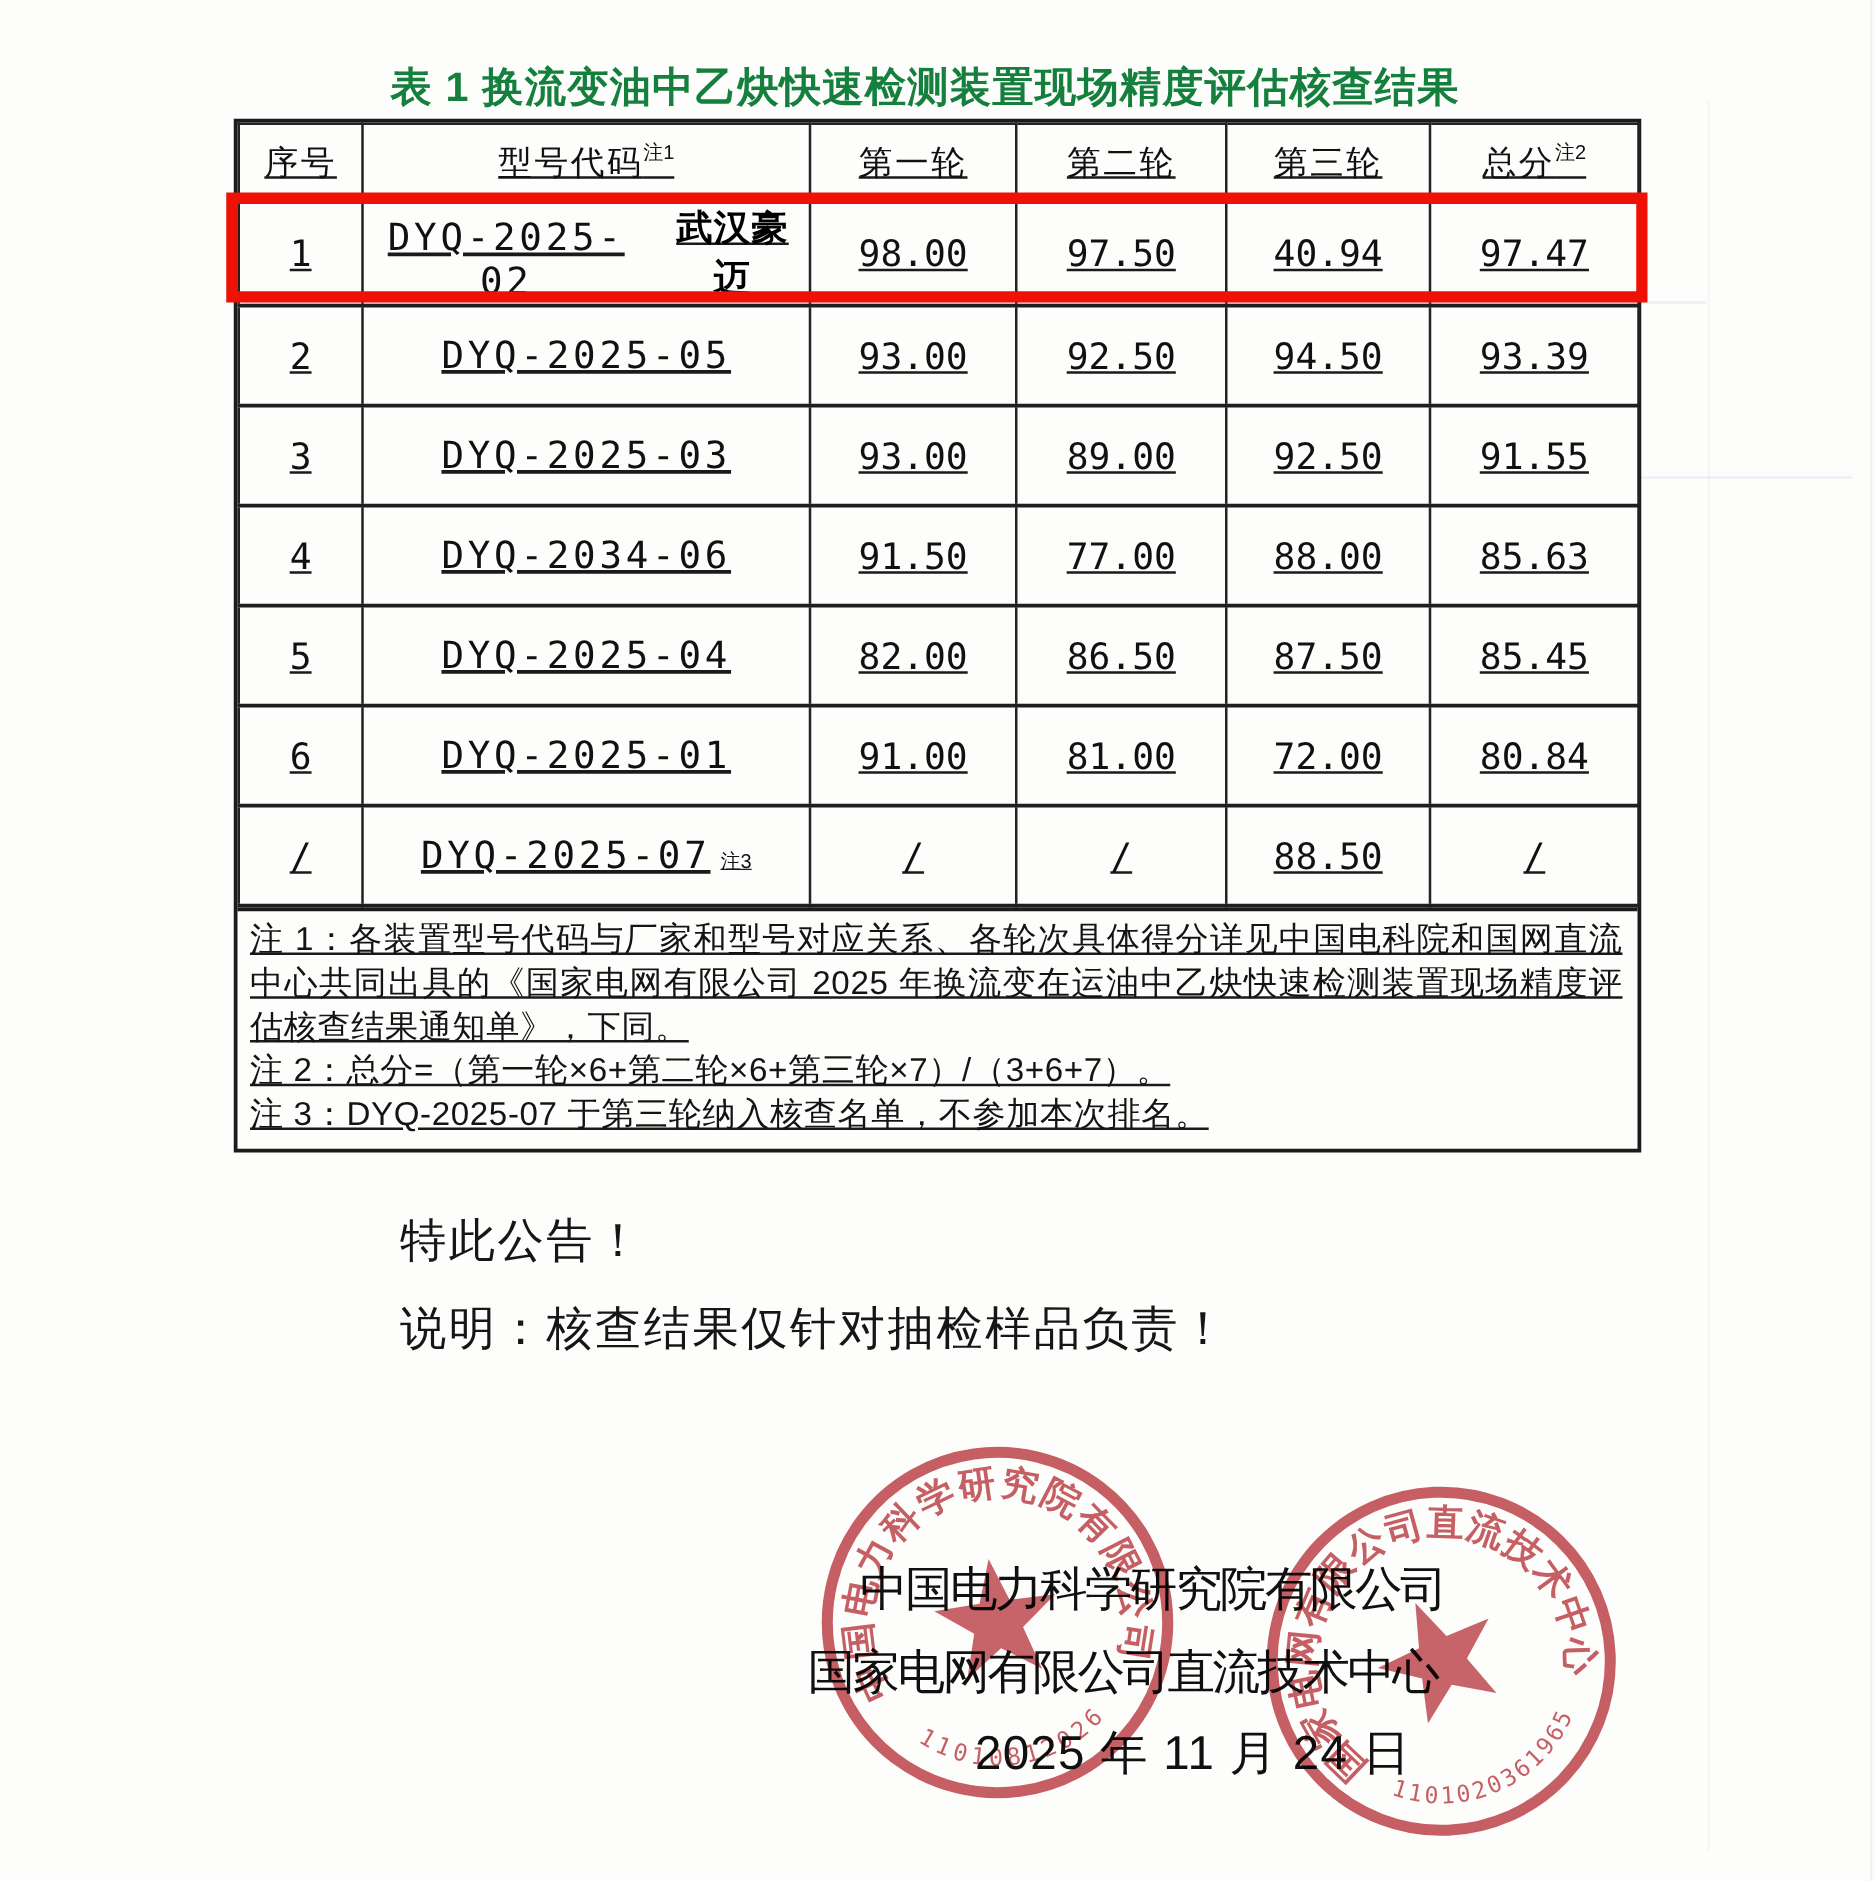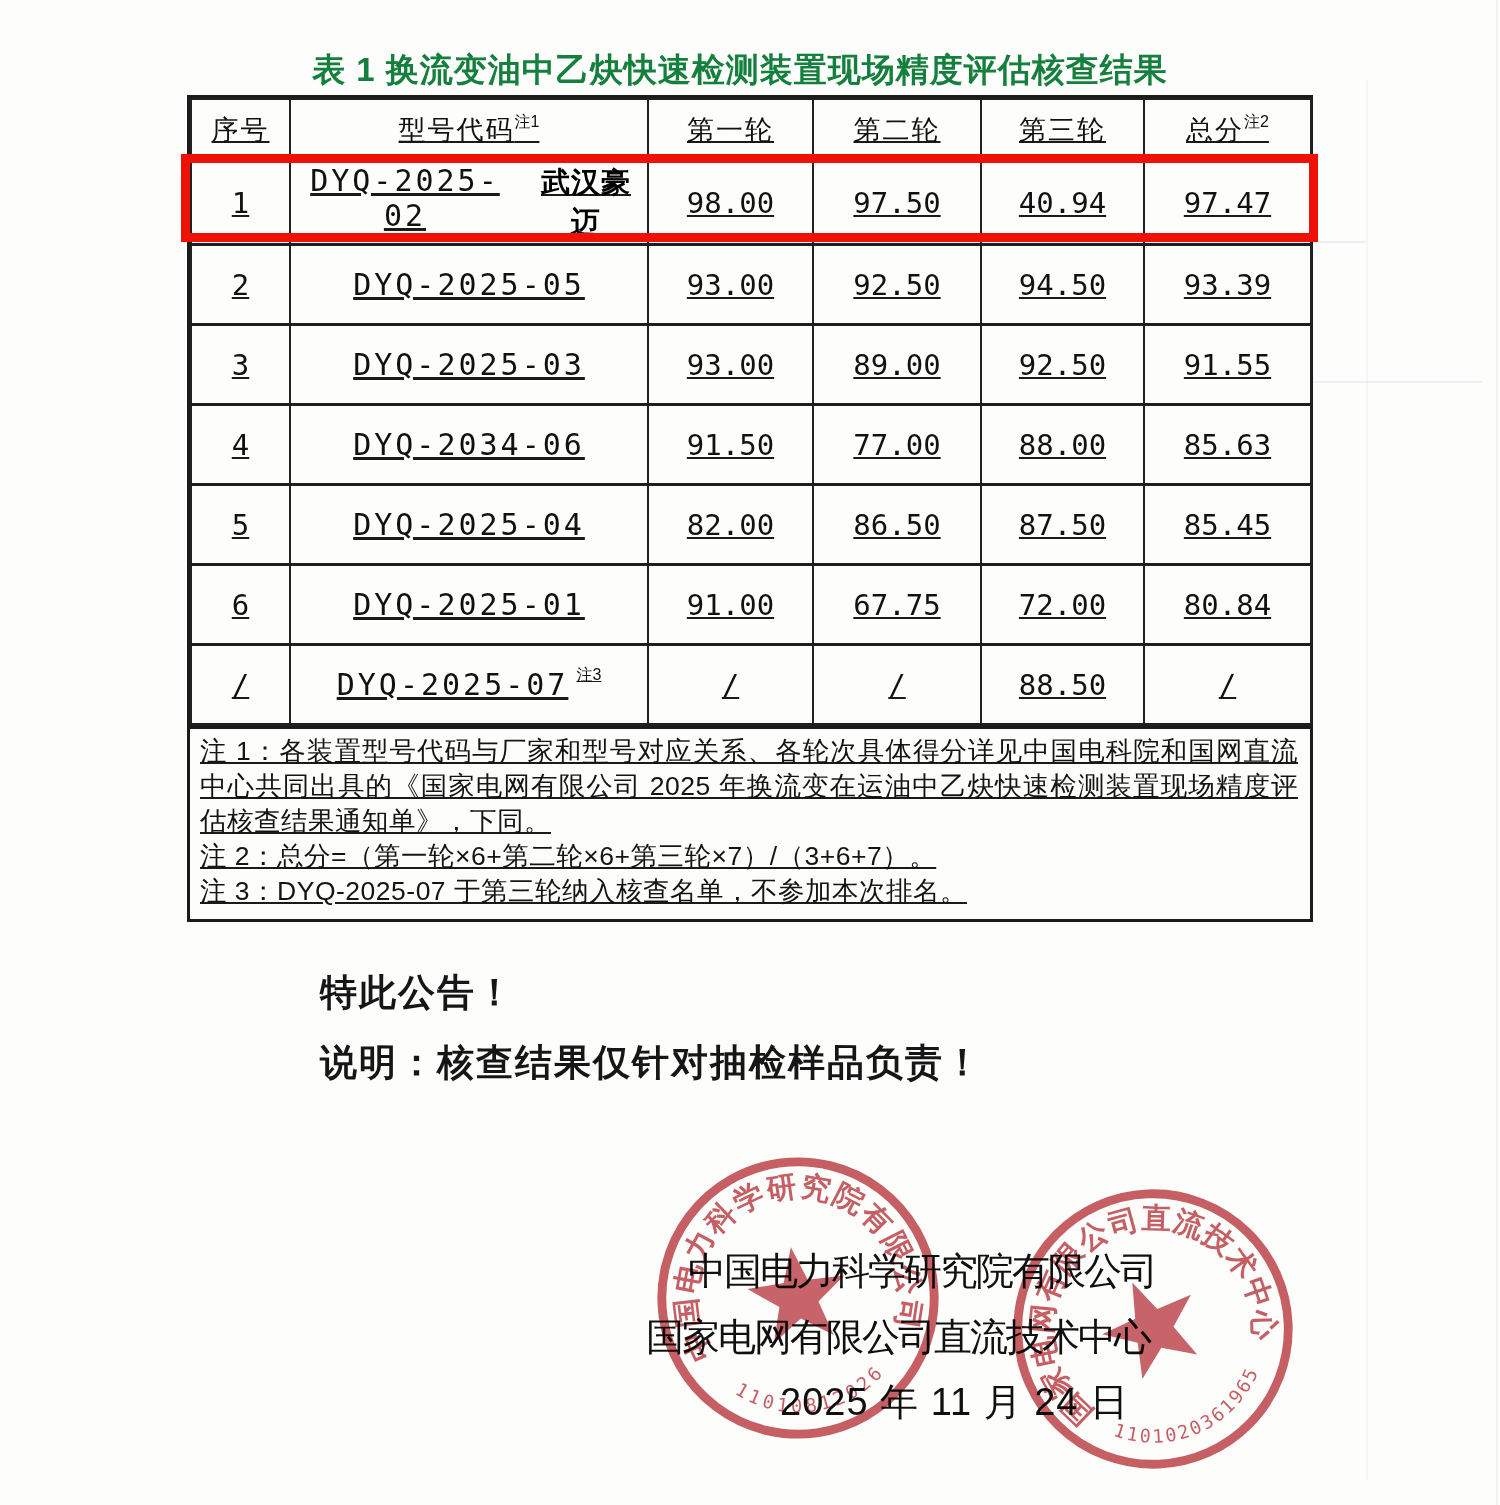--- a/index.html
+++ b/index.html
@@ -27,37 +27,37 @@
   table{width:100%;border-collapse:collapse;table-layout:fixed;}
   th,td{
     border:2px solid #222;text-align:center;vertical-align:middle;
     padding:0;overflow:hidden;color:#111;
   }
   tr{border-bottom:3px solid #1f1f1f;}
   th{height:60px;font-size:27px;font-weight:500;letter-spacing:2px;}
   td{height:77px;}
   td.num,td.slash{font-family:"DejaVu Sans Mono","Liberation Sans",sans-serif;font-size:29px;letter-spacing:0;}
   .code{font-family:"DejaVu Sans Mono","Liberation Sans",sans-serif;font-size:30px;letter-spacing:3px;}
-  .model-cell-inner{display:flex;align-items:flex-start;justify-content:center;gap:8px;}
+  .model-cell-inner{display:flex;align-items:flex-end;justify-content:center;gap:8px;}
   tr.hl .model-cell-inner{justify-content:flex-end;padding-right:2px;}
   .model-tag{font-size:29px;font-weight:700;letter-spacing:1px;color:#000;}
   sup.note-sup{font-size:16px;letter-spacing:0;font-weight:400;position:relative;top:-2px;}
   
   .notes{
     border-top:3px solid #1b1b1b;padding:5px 12px 10px 10px;
     font-size:26.5px;line-height:35px;text-align:justify;color:#141414;letter-spacing:.5px;
   }
   .notes p{margin:0;}
   
   .red-box{
     position:absolute;left:181px;top:154px;width:1137px;height:88px;
     border:9px solid #ee1106;box-sizing:border-box;z-index:6;pointer-events:none;
   }
   
-  .announce{position:absolute;font-size:37px;letter-spacing:2px;color:#161616;font-weight:700;z-index:3;}
+  .announce{position:absolute;font-size:37px;letter-spacing:2px;color:#161616;font-weight:400;z-index:3;}
   .announce1{left:320px;top:968px;}
   .announce2{left:320px;top:1038px;}
   
   .sig{position:absolute;color:#101010;z-index:3;font-weight:500;}
   .sig-org1{left:688px;top:1246px;font-size:38px;letter-spacing:-2px;}
   .sig-org2{left:646px;top:1312px;font-size:38px;letter-spacing:-2px;}
   .sig-date{left:780px;top:1377px;font-size:38px;letter-spacing:1px;}
   
   .stamp{position:absolute;z-index:4;mix-blend-mode:multiply;opacity:.88;}
   .stamp1{left:650px;top:1150px;width:296px;height:296px;transform:rotate(-8deg);}
@@ -165,21 +165,21 @@
   </tr>
         <tr>
     <td class="num">6</td>
     <td>
       <div class="model-cell-inner">
         <span class="code">DYQ-2025-01</span>
 
       </div>
     </td>
     <td class="num">91.00</td>
-    <td class="num">67.75</td>
+    <td class="num">81.00</td>
     <td class="num">72.00</td>
     <td class="num">80.84</td>
   </tr>
         <tr>
     <td class="num">/</td>
     <td>
       <div class="model-cell-inner">
         <span class="code">DYQ-2025-07</span>
               <sup class="note-sup">注3</sup>
 

